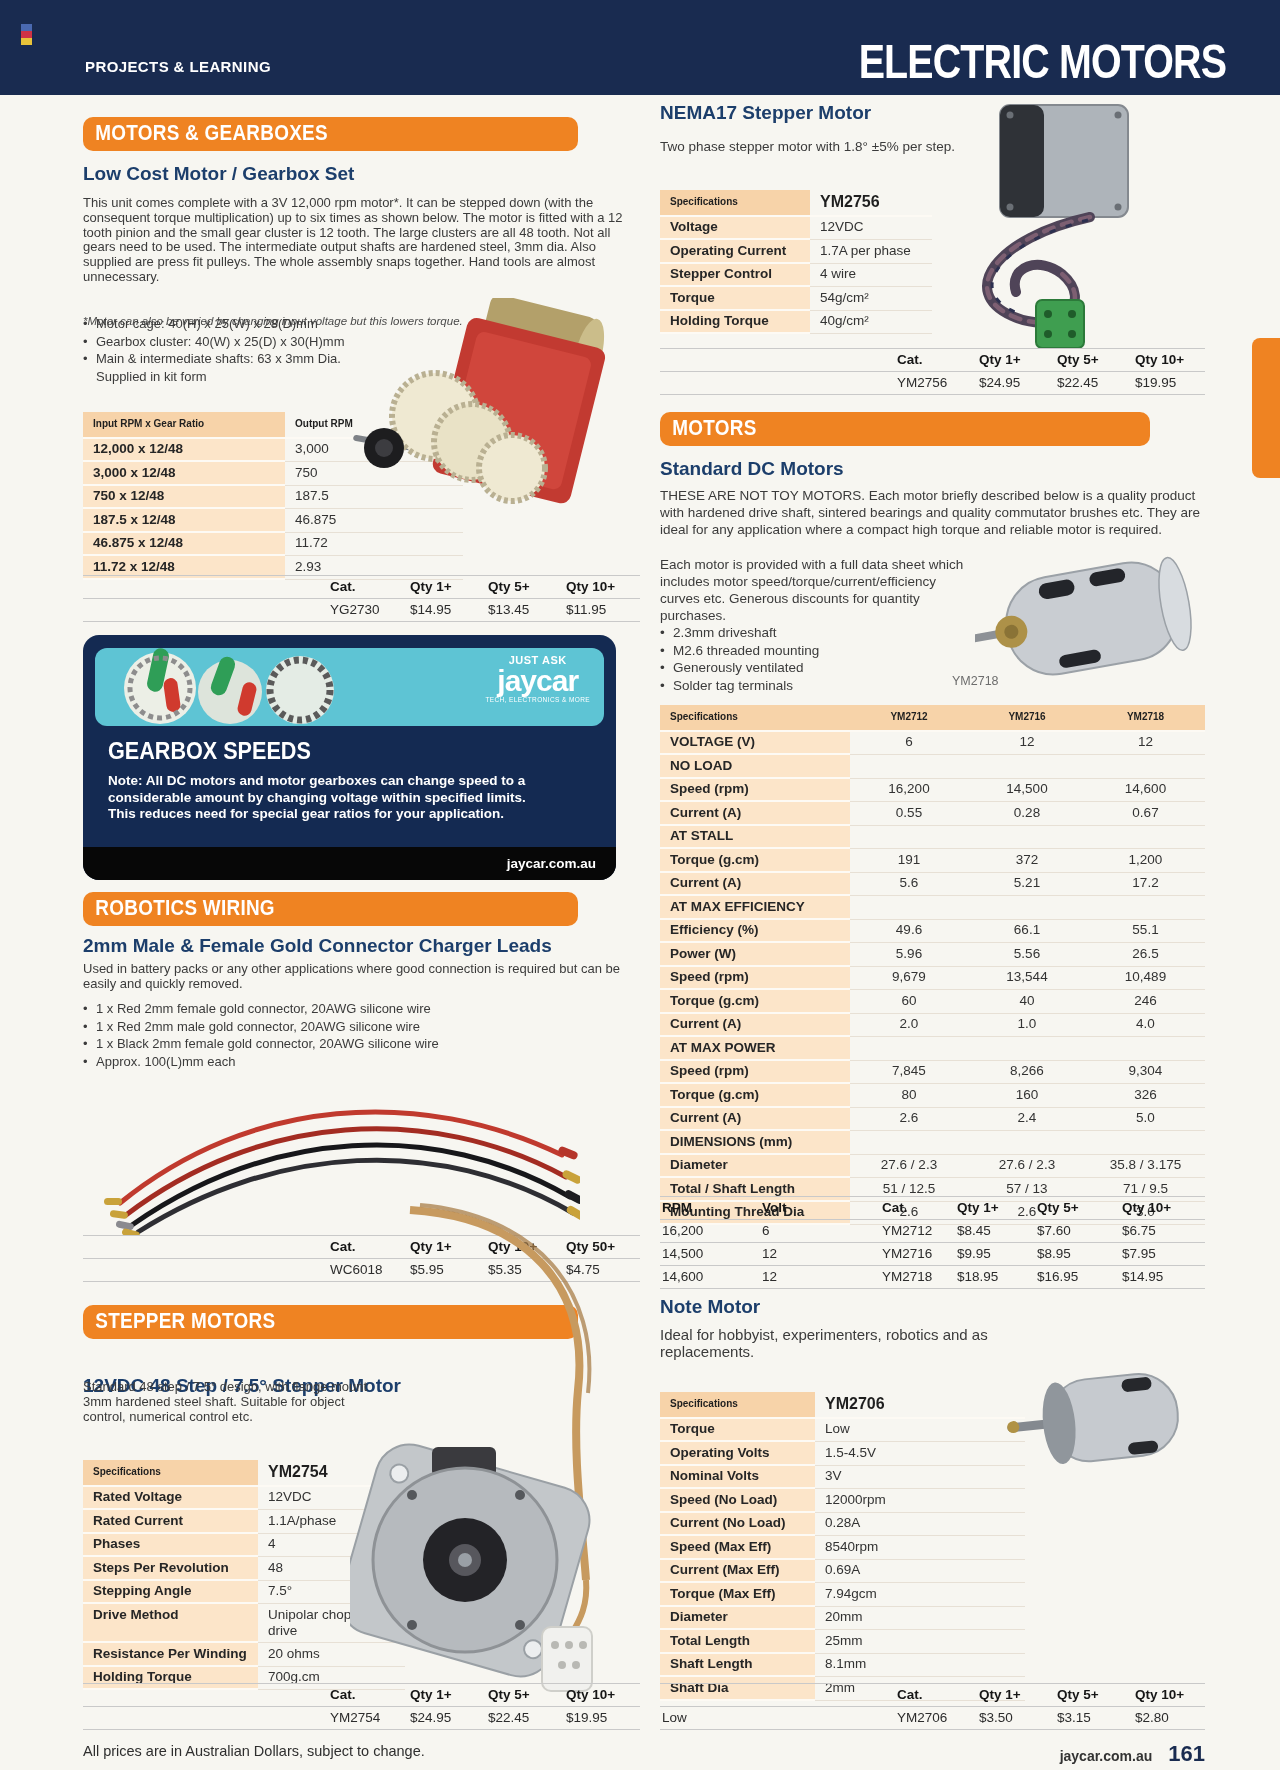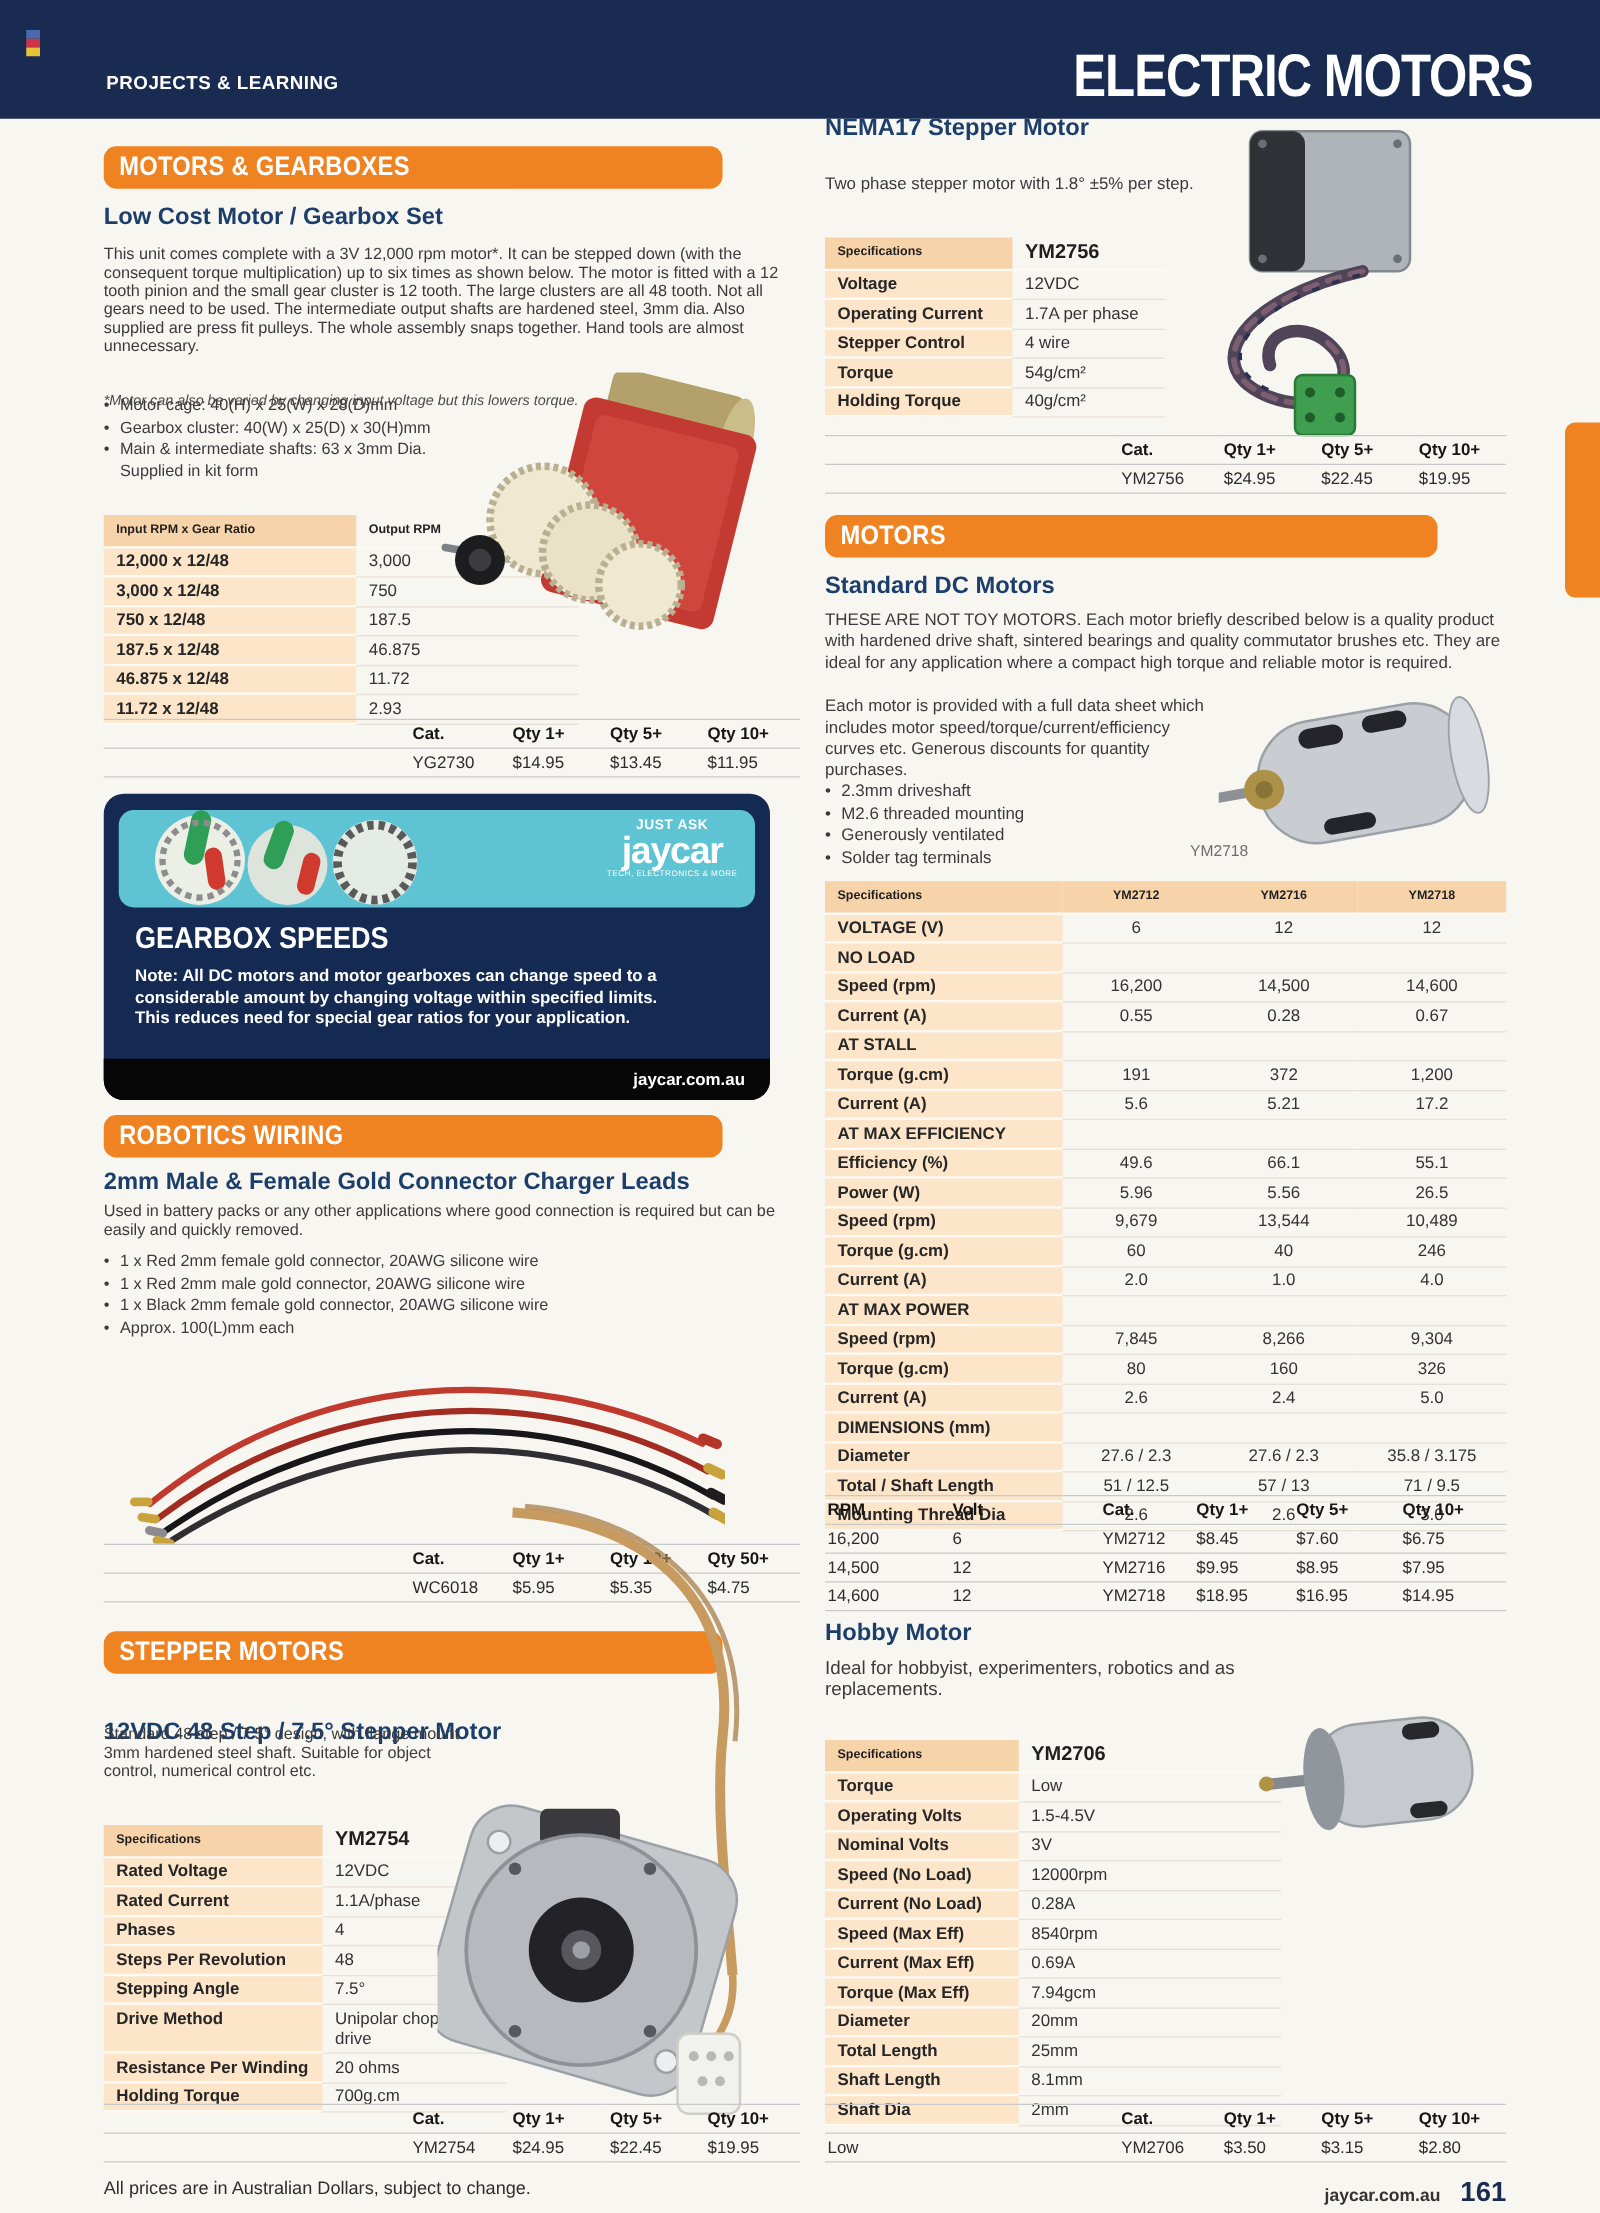--- a/index.html
+++ b/index.html
@@ -269,21 +269,21 @@
   <div class="pc ph rh">Qty 10+</div>
   <div class="pc rv"></div>
   <div class="pc rv">YM2754</div>
   <div class="pc rv">$24.95</div>
   <div class="pc rv">$22.45</div>
   <div class="pc rv">$19.95</div>
 </div>
 
 <div class="abs footer-note" style="left:83px;top:1743px;">All prices are in Australian Dollars, subject to change.</div>
 
-<div class="abs prod-title" style="left:660px;top:92px;text-align:right;">NEMA17 Stepper Motor</div>
+<div class="abs prod-title" style="left:660px;top:102px;text-align:right;">NEMA17 Stepper Motor</div>
 <div class="abs body-text" style="left:660px;top:140px;width:330px;font-size:13.5px;">Two phase stepper motor with 1.8° ±5% per step.</div>
 
 <svg class="abs" style="left:940px;top:100px;" width="200" height="255" viewBox="0 0 200 255">
   <rect x="60" y="5" width="128" height="112" rx="10" fill="#aeb4ba" stroke="#84898f" stroke-width="2"></rect>
   <rect x="60" y="5" width="44" height="112" rx="10" fill="#2f3237"></rect>
   <circle cx="70" cy="15" r="3.5" fill="#6a6f75"></circle>
   <circle cx="70" cy="107" r="3.5" fill="#6a6f75"></circle>
   <circle cx="178" cy="15" r="3.5" fill="#6a6f75"></circle>
   <circle cx="178" cy="107" r="3.5" fill="#6a6f75"></circle>
   <path d="M150 117 C55 138, 18 192, 72 216 C120 237, 155 202, 122 174 C100 156, 68 166, 76 192" stroke="#4f4458" stroke-width="10" fill="none" stroke-linecap="round"></path>
@@ -463,21 +463,21 @@
   <div class="pc rh">$8.95</div>
   <div class="pc rh">$7.95</div>
   <div class="pc rv">14,600</div>
   <div class="pc rv">12</div>
   <div class="pc rv">YM2718</div>
   <div class="pc rv">$18.95</div>
   <div class="pc rv">$16.95</div>
   <div class="pc rv">$14.95</div>
 </div>
 
-<div class="abs prod-title" style="left:660px;top:1296px;">Hobby Motor</div>
+<div class="abs prod-title" style="left:660px;top:1296px;">Note Motor</div>
 <div class="abs body-text" style="left:660px;top:1326px;width:330px;font-size:15px;line-height:17px;">Ideal for hobbyist, experimenters, robotics and as replacements.</div>
 
 <svg class="abs" style="left:1005px;top:1358px;" width="190" height="128" viewBox="0 0 190 128">
   <g transform="rotate(-6 95 62)">
     <rect x="2" y="56" width="52" height="9" rx="4.5" fill="#84898f"></rect>
     <circle cx="8" cy="60" r="6" fill="#b09245"></circle>
     <rect x="45" y="20" width="128" height="82" rx="39" fill="#c6cacf" stroke="#9aa0a6" stroke-width="2"></rect>
     <ellipse cx="54" cy="61" rx="16" ry="41" fill="#90969c"></ellipse>
     <rect x="120" y="24" width="30" height="13" rx="6.5" fill="#26282c"></rect>
     <rect x="120" y="88" width="30" height="12" rx="6" fill="#26282c"></rect>

